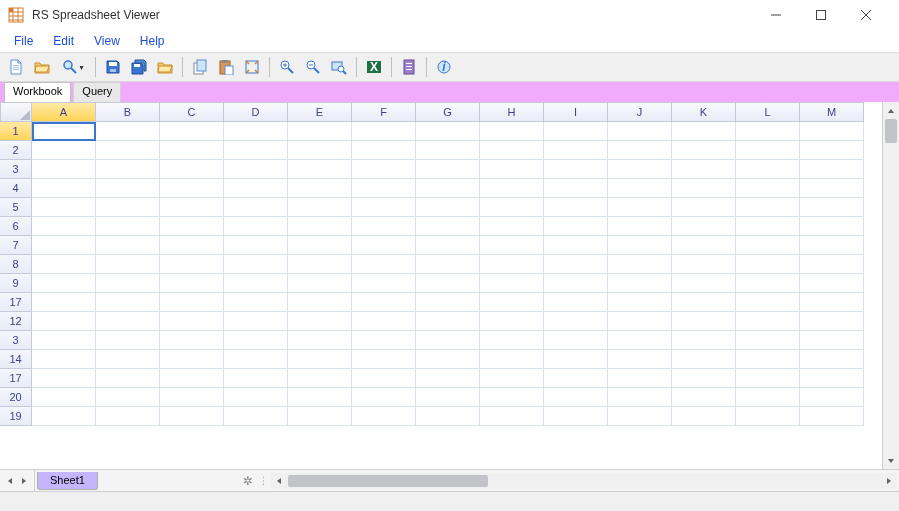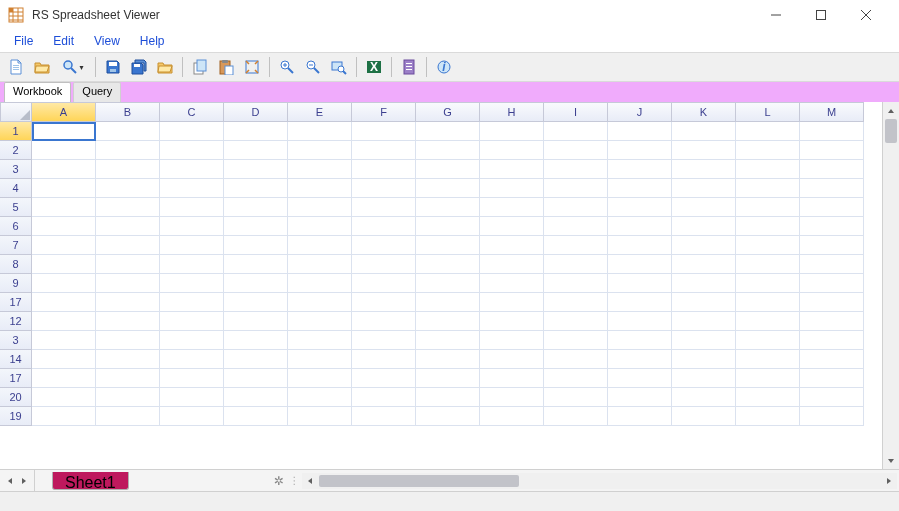--- a/index.html
+++ b/index.html
@@ -32,21 +32,21 @@
 .row-hdr.sel{background:linear-gradient(#ffe9a6,#ffd558)}
 .cell{width:64px;height:19px;border-right:1px solid #dbe2ef;border-bottom:1px solid #dbe2ef;background:#fff}
 .cell.active{outline:2px solid #3a76d0;outline-offset:-2px;background:#fff;z-index:1;position:relative}
 .vscroll{width:17px;background:#f0f0f0;border-left:1px solid #d0d0d0;display:flex;flex-direction:column}
 .vs-btn{height:17px;display:flex;align-items:center;justify-content:center;background:#f0f0f0}
 .vs-track{flex:1;position:relative;background:#f0f0f0}
 .vs-thumb{position:absolute;top:0;left:2px;right:2px;height:24px;background:#c2c3c9;border-radius:2px}
 .sheet-bar{height:22px;display:flex;align-items:center;border-top:1px solid #d0d0d0;background:#f4f4f4}
 .sb-nav{display:flex;align-items:center;padding:0 3px;border-right:1px solid #d0d0d0;height:100%}
 .sb-btn{width:14px;height:16px;display:flex;align-items:center;justify-content:center;color:#555}
-.sheet-tab{height:18px;padding:2px 12px;background:#be185d;border:1px solid #b0b0b0;border-top:none;font-size:16px;margin-left:17px;border-radius:0 0 3px 3px}
+.sheet-tab{height:18px;padding:2px 12px;background:#c4b5fd;border:1px solid #b0b0b0;border-top:none;font-size:11px;margin-left:2px;border-radius:0 0 3px 3px}
 .sheet-add{width:20px;display:flex;align-items:center;justify-content:center;color:#888;margin-left:140px}
 .sheet-splitter{width:5px;color:#aaa;font-size:10px;display:flex;align-items:center;justify-content:center;margin:0 3px}
 .hscroll{flex:1;height:16px;background:#f0f0f0;display:flex;align-items:center;margin:0 2px;position:relative}
 .hs-btn{width:17px;height:16px;display:flex;align-items:center;justify-content:center}
 .hs-track{flex:1;position:relative;height:16px}
 .hs-thumb{position:absolute;left:0;top:2px;bottom:2px;width:200px;background:#c2c3c9;border-radius:2px}
 .status{height:20px;background:#f0f0f0;border-top:1px solid #d0d0d0}
 </style>
 </head>
 <body>

